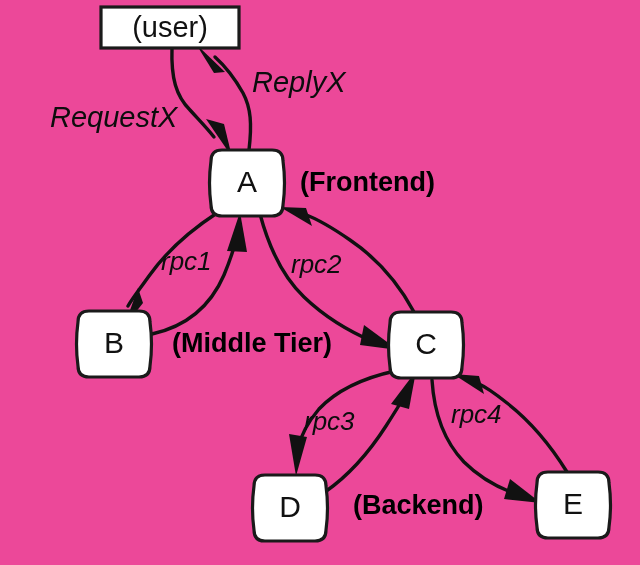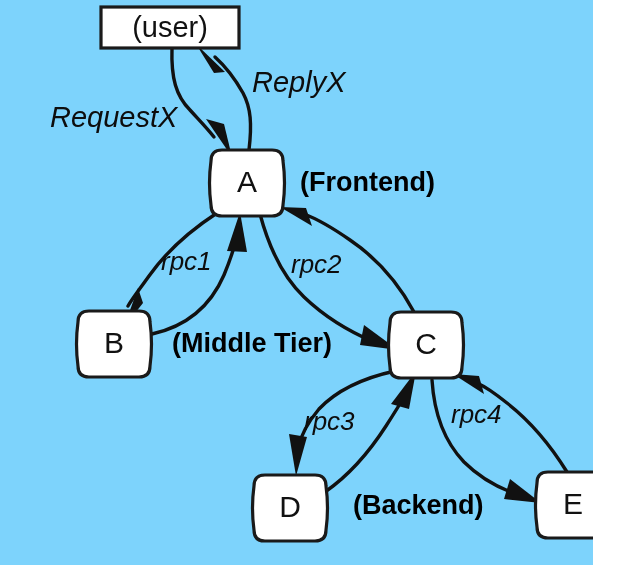--- a/index.html
+++ b/index.html
@@ -7,23 +7,23 @@
     margin: 0;
     padding: 0;
     background: #ffffff;
   }
   body {
     font-family: "Liberation Sans", sans-serif;
     color: #000000;
   }
   #diagram-root {
     position: relative;
-    width: 593px;
+    width: 640px;
     height: 565px;
-    background: #7dd3fc;
+    background: #ec4899;
     overflow: hidden;
   }
   #diagram-svg {
     position: absolute;
     top: 0;
     left: 0;
     width: 640px;
     height: 565px;
     display: block;
   }

